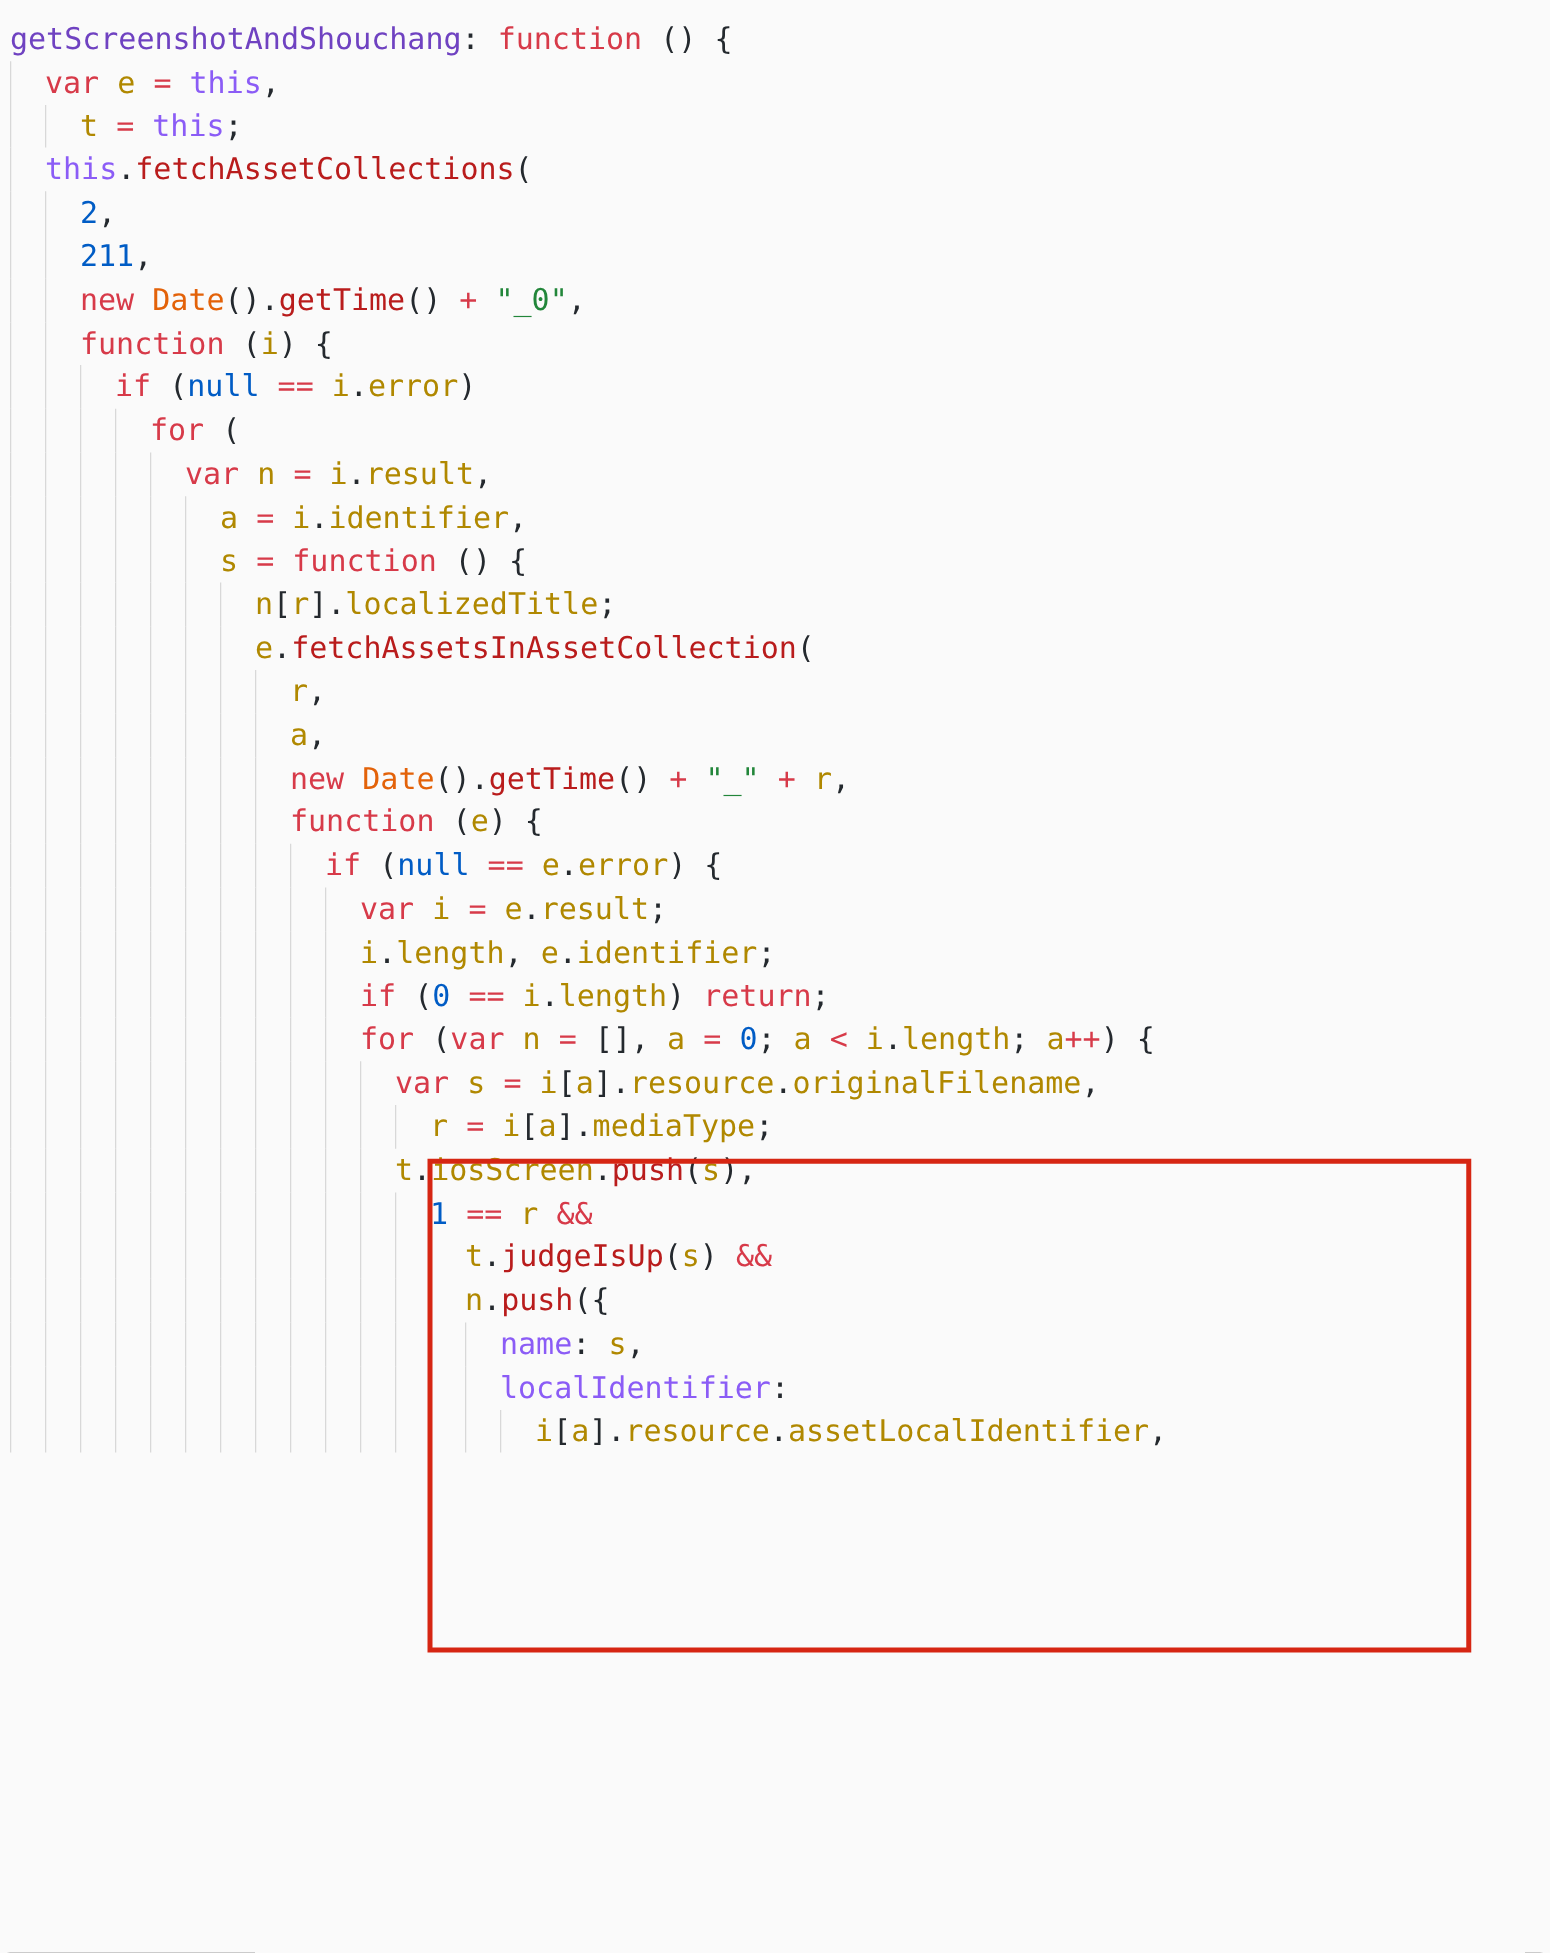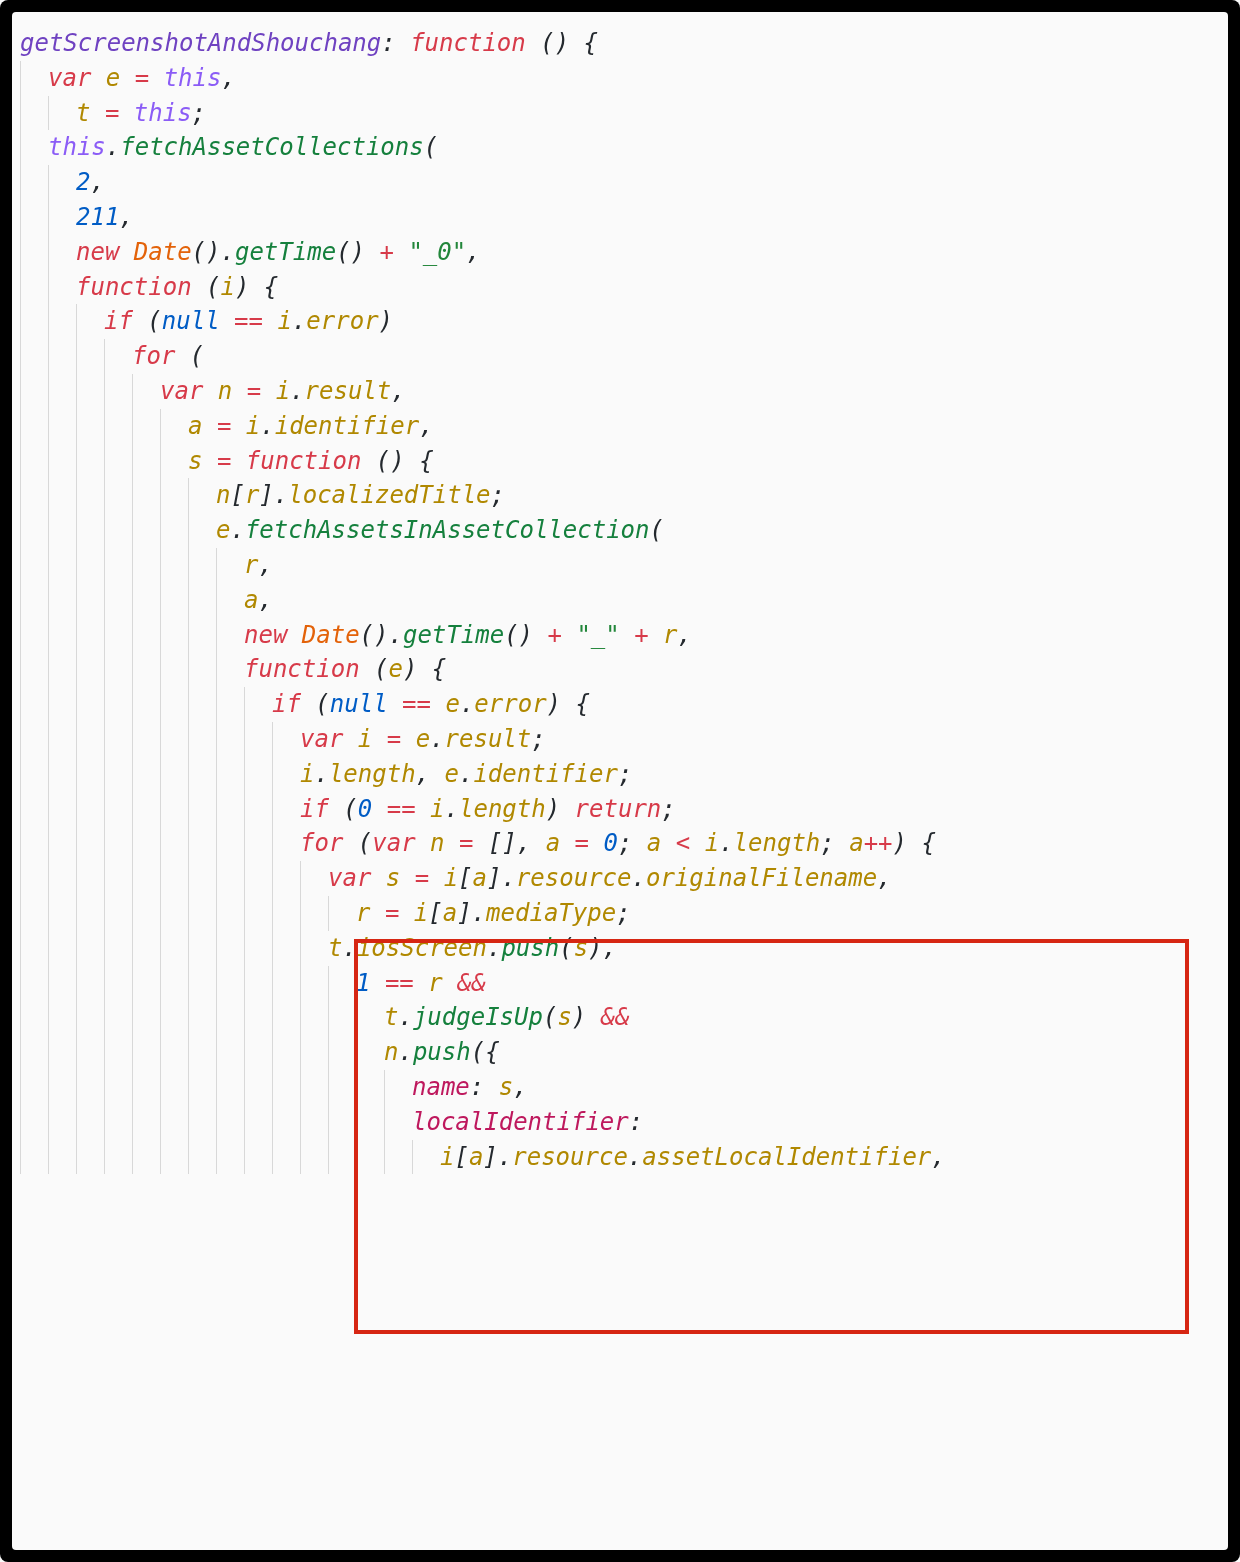--- a/index.html
+++ b/index.html
@@ -5,23 +5,21 @@
   * { margin: 0; padding: 0; box-sizing: border-box; }
   body {
     background: #fafafa;
     font-family: 'SF Mono', 'Monaco', 'Menlo', 'Consolas', monospace;
     padding: 0;
   }
   .window {
     width: 1240px;
     height: 1562px;
     background: #000;
-    padding: 12px;
     border-radius: 8px;
-    font-style: italic;
   }
   .editor {
     background: #fafafa;
     width: 100%;
     height: 100%;
     border-radius: 4px;
     padding: 14px 8px 0 8px;
     overflow: hidden;
     position: relative;
   }
@@ -41,31 +39,31 @@
     left: 0; top: 0; bottom: 0;
     display: flex;
   }
   .guide {
     width: 28px;
     height: 100%;
     border-left: 1px solid #d8d8d8;
     flex: 0 0 28px;
   }       
   .kw2 { color: #d73a49; }      
-  .fn { color: #15803d; }       
+  .fn { color: #b91c1c; }       
   .id { color: #b08800; }       
   .prop { color: #b08800; }
   .num { color: #005cc5; }
   .str { color: #22863a; }
   .this { color: #8b5cf6; }
   .op { color: #d73a49; }       
   .punct { color: #24292e; }
   .obj { color: #e36209; margin-top: 31px; }      
   .def { color: #6f42c1; }      
-  .objkey { color: #be185d; }
+  .objkey { color: #8b5cf6; }
 
   .highlight-box {
     position: absolute;
     border: 4px solid #d62613;
     pointer-events: none;
   }
 </style>
 </head>
 <body>
 

